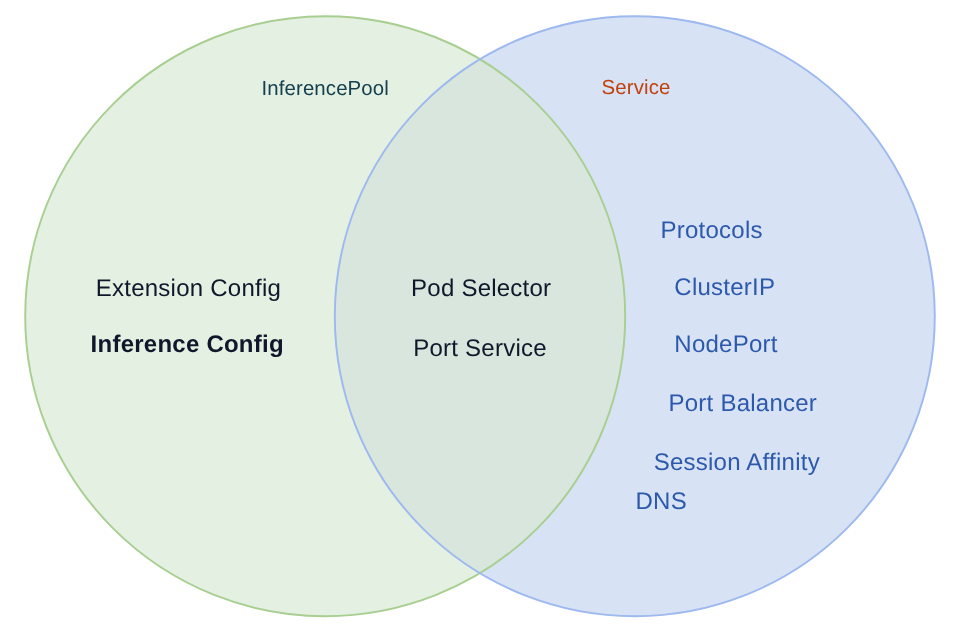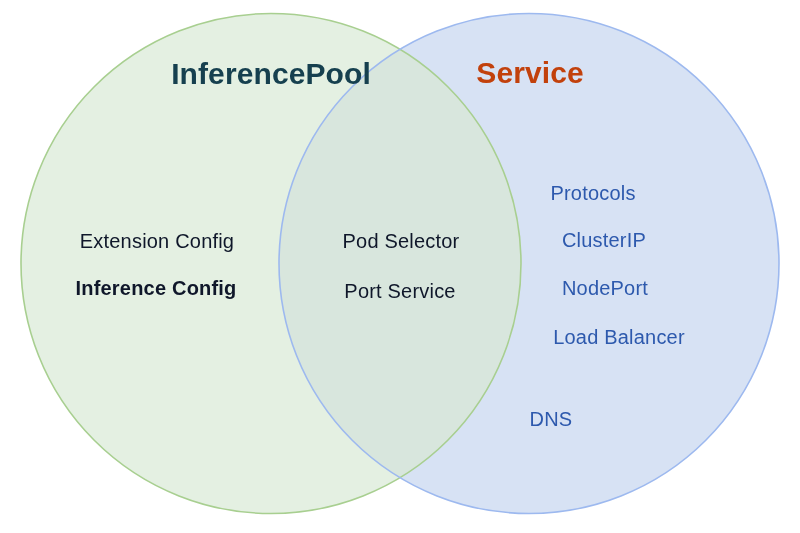--- a/index.html
+++ b/index.html
@@ -31,22 +31,22 @@
     stroke-width: 1.6;
   }
   .label {
     position: absolute;
     transform: translate(-50%, -50%);
     white-space: nowrap;
     font-size: 20px;
     letter-spacing: 0.2px;
   }
   .label.title {
-    font-size: 30px;
-    font-weight: 700;
+    font-size: 17px;
+    font-weight: 400;
     letter-spacing: 0.1px;
   }
   .teal { color: #0f172a; }
   .title-teal { color: #16404f; }
   .title-navy { color: #c2410c; }
   .blue-item { color: #2d59ad; }
 </style>
 </head>
 <body>
 
@@ -67,16 +67,17 @@
 
   <div class="label teal" style="left:157px; top:241px;">Extension Config</div>
   <div class="label teal" style="left:156px; top:288px;font-weight:bold;">Inference Config</div>
 
   <div class="label teal" style="left:401px; top:241px;">Pod Selector</div>
   <div class="label teal" style="left:400px; top:291px;">Port Service</div>
 
   <div class="label blue-item" style="left:593px; top:193px;">Protocols</div>
   <div class="label blue-item" style="left:604px; top:240px;">ClusterIP</div>
   <div class="label blue-item" style="left:605px; top:288px;text-align:right;">NodePort</div>
-  <div class="label blue-item" style="left:619px; top:337px;">Load Balancer</div>
+  <div class="label blue-item" style="left:619px; top:337px;">Port Balancer</div>
+  <div class="label blue-item" style="left:614px; top:386px;">Session Affinity</div>
   <div class="label blue-item" style="left:551px; top:419px;">DNS</div>
 
 </div>
 
 </body></html>

